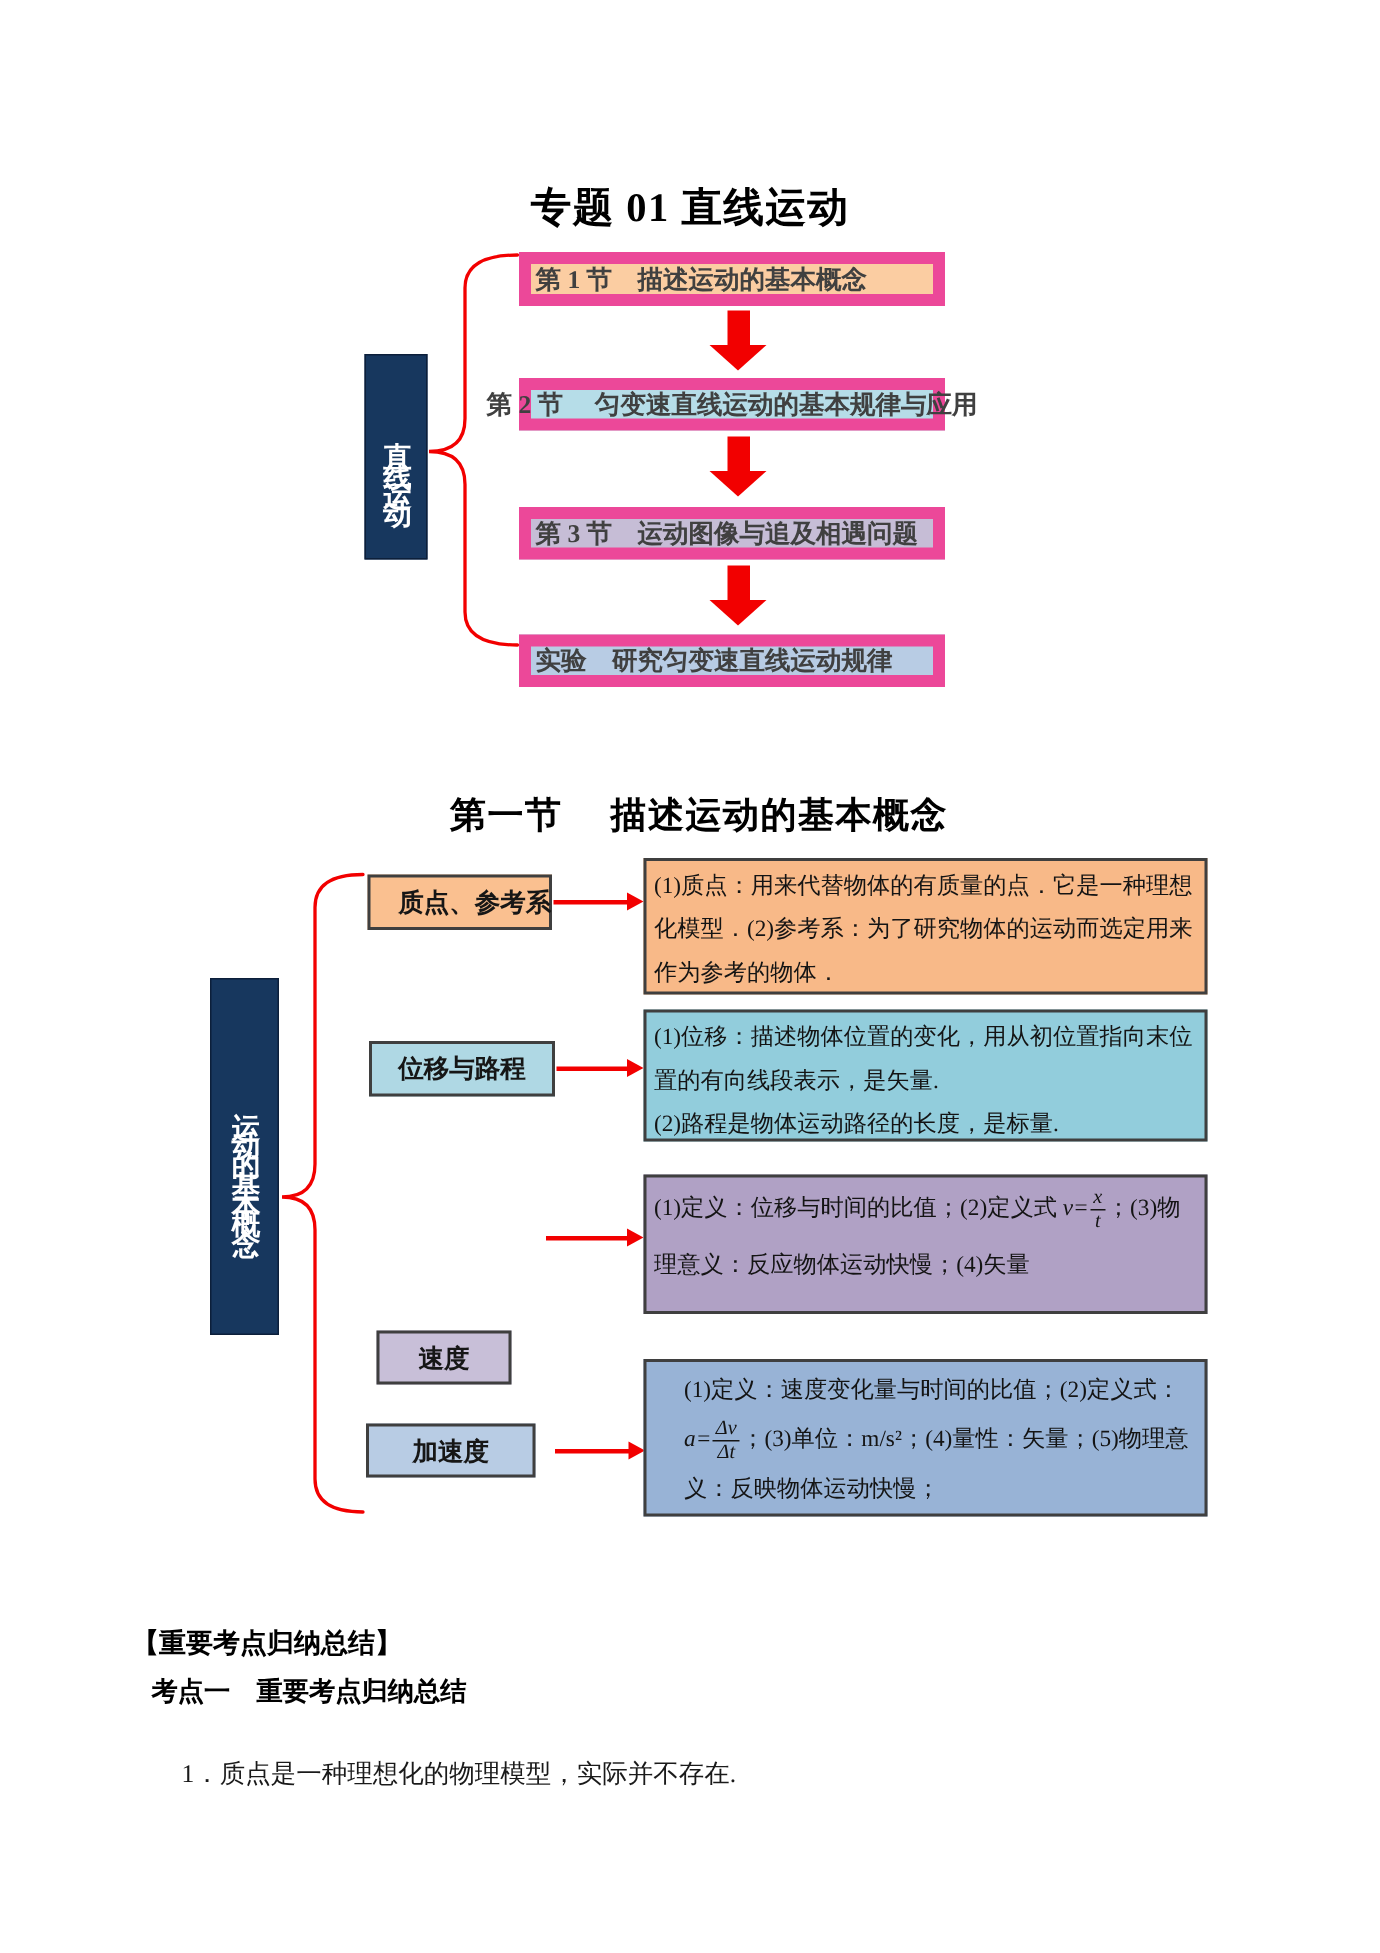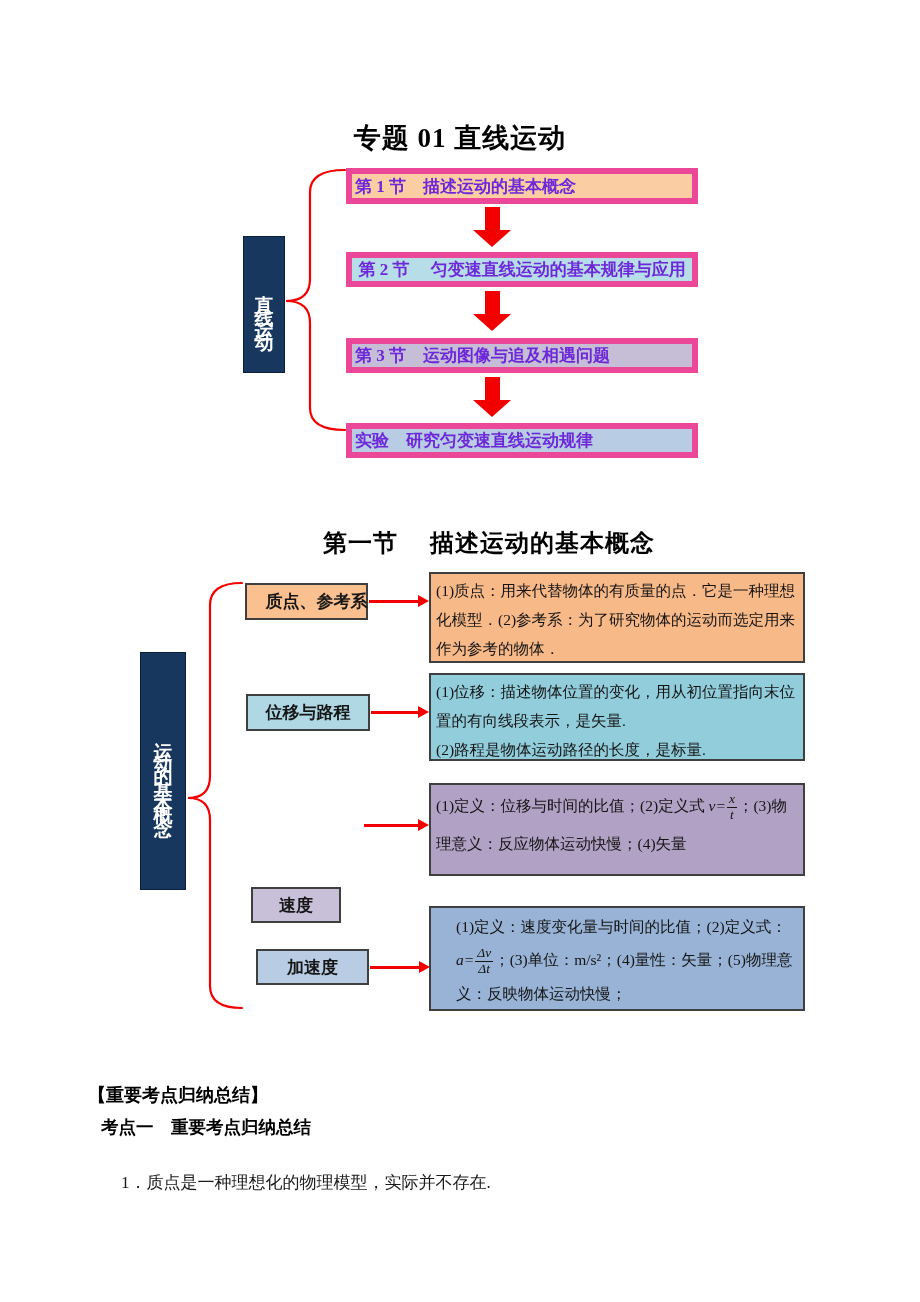--- a/index.html
+++ b/index.html
@@ -15,21 +15,21 @@
 
   
   #main-title{
     left:0;right:0;top:108px;
     text-align:center;
     font-size:27px;font-weight:bold;color:#000;
     letter-spacing:1px;
     margin-top:12px;
   }
   #section-title{
-    left:323px;top:527px;
+    left:300px;top:527px;
     font-size:24px;font-weight:bold;color:#000;
     letter-spacing:1px;
   }
 
   
   .root-node{
     background:#17375E;
     border:1px solid #0c1f3a;
     color:#fff;
     font-weight:bold;
@@ -40,25 +40,25 @@
     letter-spacing:13px;
   }
   #d1-root{left:243px;top:236px;width:40px;height:135px;}
   #d2-root{left:140px;top:652px;width:44px;height:236px;}
 
   
   .brace path{fill:none;stroke:#F20000;stroke-width:2.2;stroke-linecap:round;}
 
   
   .d1-box{
-    left:346px;width:352px;height:35px;
-    border:6px solid #ec4899;
+    left:346px;width:284px;height:35px;
+    border:8px solid #ec4899;
     box-sizing:border-box;
     display:flex;align-items:center;
-    font-size:17px;font-weight:bold;color:#6d28d9;
+    font-size:17px;font-weight:bold;color:#404040;
     white-space:nowrap;
   }
   .d1-left{padding-left:3px;justify-content:flex-start;}
   .d1-center{justify-content:center;}
 
   
   .down-arrow{width:38px;display:flex;flex-direction:column;align-items:center;}
   .down-arrow .stem{width:15px;height:23px;background:#F20000;}
   .down-arrow .head{width:0;height:0;border-left:19px solid transparent;border-right:19px solid transparent;border-top:17px solid #F20000;}
 
@@ -171,21 +171,21 @@
       </div>
     <div class="abs d2-desc" id="d2-desc-1" style="top: 673px; height: 88px; background-color: rgb(146, 205, 220);">(1)位移：描述物体位置的变化，用从初位置指向末位置的有向线段表示，是矢量.
 (2)路程是物体运动路径的长度，是标量.</div>
 
     <div class="abs d2-label" style="left: 251px; top: 852px; width: 90px; height: 36px; background-color: rgb(200, 191, 216); margin-top: 35px;">速度</div>
     <div class="abs h-arrow" style="left:364px;top:824px;width:55px;">
         <div class="head"></div>
       </div>
     <div class="abs d2-desc" id="d2-desc-2" style="top: 783px; height: 93px; background-color: rgb(176, 161, 197);"><span>(1)定义：位移与时间的比值；(2)定义式 </span><span class="formula"><span>v=</span><span class="frac"><span class="num">x</span><span class="den">t</span></span></span><span>；(3)物理意义：反应物体运动快慢；(4)矢量</span></div>
 
-    <div class="abs d2-label" style="left: 256px; top: 949px; width: 113px; height: 36px; background-color: rgb(184, 204, 228);">加速度</div>
+    <div class="abs d2-label" style="left: 244px; top: 949px; width: 113px; height: 36px; background-color: rgb(184, 204, 228);">加速度</div>
     <div class="abs h-arrow" style="left:370px;top:966px;width:50px;">
         <div class="head"></div>
       </div>
     <div class="abs d2-desc" id="d2-desc-3" style="top: 906px; height: 105px; background-color: rgb(152, 179, 214);"><span>(1)定义：速度变化量与时间的比值；(2)定义式：</span><span class="formula"><span>a=</span><span class="frac"><span class="num">Δv</span><span class="den">Δt</span></span></span><span>；(3)单位：m/s²；(4)量性：矢量；(5)物理意义：反映物体运动快慢；</span></div>
   </div>
 
   <div class="abs" id="footer-heading">【重要考点归纳总结】</div>
   <div class="abs" id="footer-subheading">考点一　重要考点归纳总结</div>
   <div class="abs" id="footer-item">1．质点是一种理想化的物理模型，实际并不存在.</div>
 

